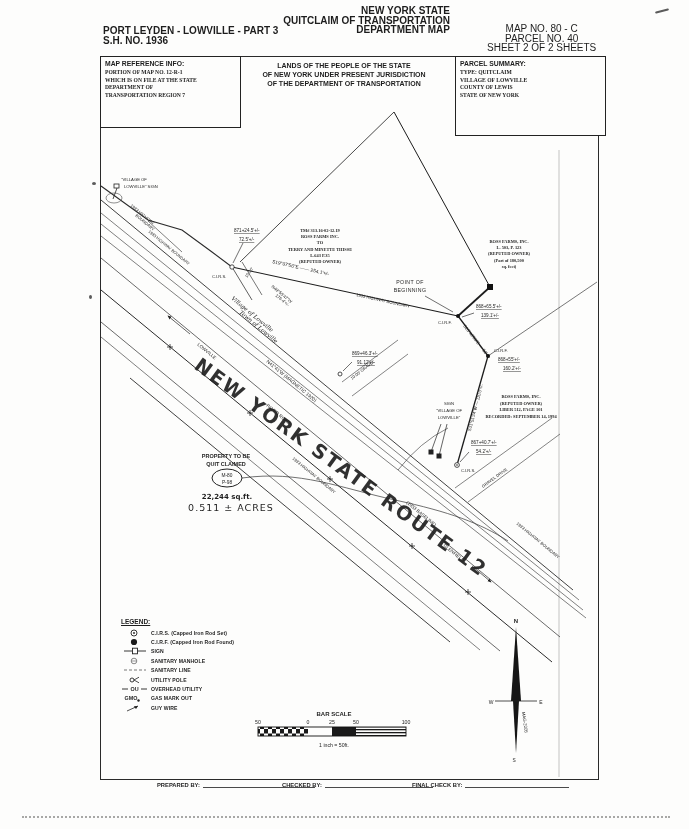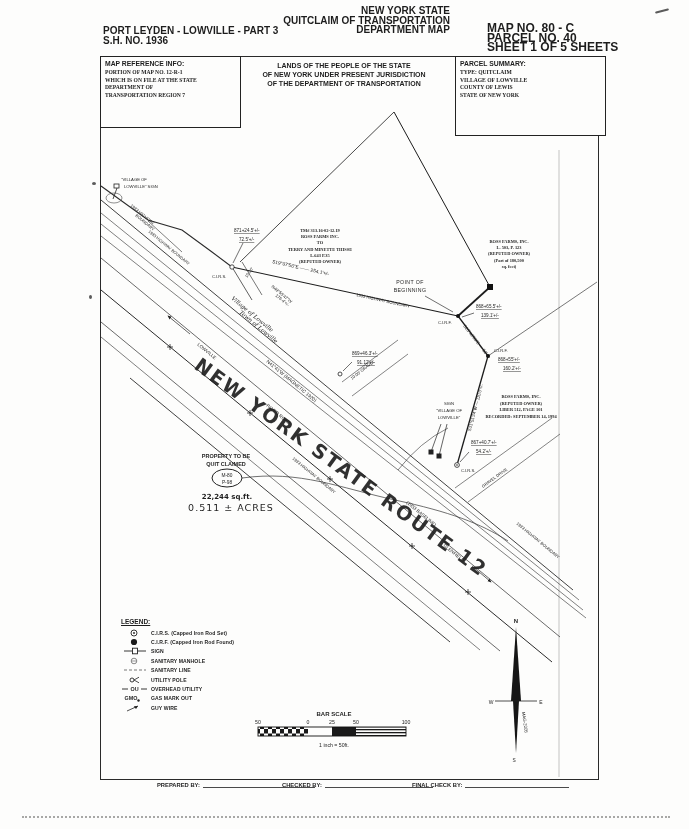--- a/index.html
+++ b/index.html
@@ -3,21 +3,21 @@
 <meta charset="utf-8">
 <style>
   html,body{margin:0;padding:0;background:#e8e8e6;}
   #page{position:relative;width:689px;height:829px;background:#fdfdfc;overflow:hidden;
         font-family:"Liberation Sans",sans-serif;color:#1d1d1d;}
   .abs{position:absolute;}
   .ser{font-family:"Liberation Serif",serif;font-weight:bold;}
   
   #hdr-left{left:103px;top:26px;font-size:10px;line-height:10px;font-weight:bold;}
   #hdr-center{left:230px;top:6px;width:220px;text-align:right;font-size:10px;line-height:9.5px;font-weight:bold;}
-  #hdr-right{left:487px;top:24px;font-size:12px;line-height:9.5px;font-weight:bold;}
+  #hdr-right{left:487px;top:24px;font-size:10px;line-height:9.5px;font-weight:normal;text-align:center;}
   
   #frame{left:100px;top:56px;width:497px;height:722px;border:1.3px solid #2a2a2a;}
   #box-mapref{left:100px;top:56px;width:131px;height:64px;border:1.2px solid #222;padding:3px 4px;background:#fdfdfc;}
   #box-parcel{left:455px;top:56px;width:141px;height:72px;border:1.2px solid #222;padding:3px 4px;background:#fdfdfc;}
   .box-title{font-size:6.8px;font-weight:bold;margin-bottom:2px;}
   .box-line{font-size:5.6px;line-height:7.6px;}
   #jurisdiction{left:233px;top:61px;width:222px;text-align:center;font-size:7px;line-height:9px;font-weight:bold;}
   
   #legend{left:121px;top:618px;width:215px;}
   #legend .lg-title{font-size:6.5px;font-weight:bold;text-decoration:underline;margin-bottom:3px;}
@@ -44,21 +44,21 @@
     <div>S.H. NO. 1936</div>
   </div>
   <div class="abs" id="hdr-center">
     <div>NEW YORK STATE</div>
     <div>QUITCLAIM OF TRANSPORTATION</div>
     <div>DEPARTMENT MAP</div>
   </div>
   <div class="abs" id="hdr-right">
     <div>MAP NO.  80 - C</div>
     <div>PARCEL NO. 40</div>
-    <div>SHEET 1 OF 5 SHEETS</div>
+    <div>SHEET 2 OF 2 SHEETS</div>
   </div>
 
   <div class="abs" id="frame"></div>
 
   <div class="abs" id="box-mapref">
     <div class="box-title">MAP REFERENCE INFO:</div>
     <div class="box-line ser">PORTION OF MAP NO. 12-R-1</div>
     <div class="box-line ser">WHICH IS ON FILE AT THE STATE</div>
     <div class="box-line ser">DEPARTMENT OF</div>
     <div class="box-line ser">TRANSPORTATION REGION 7</div>

